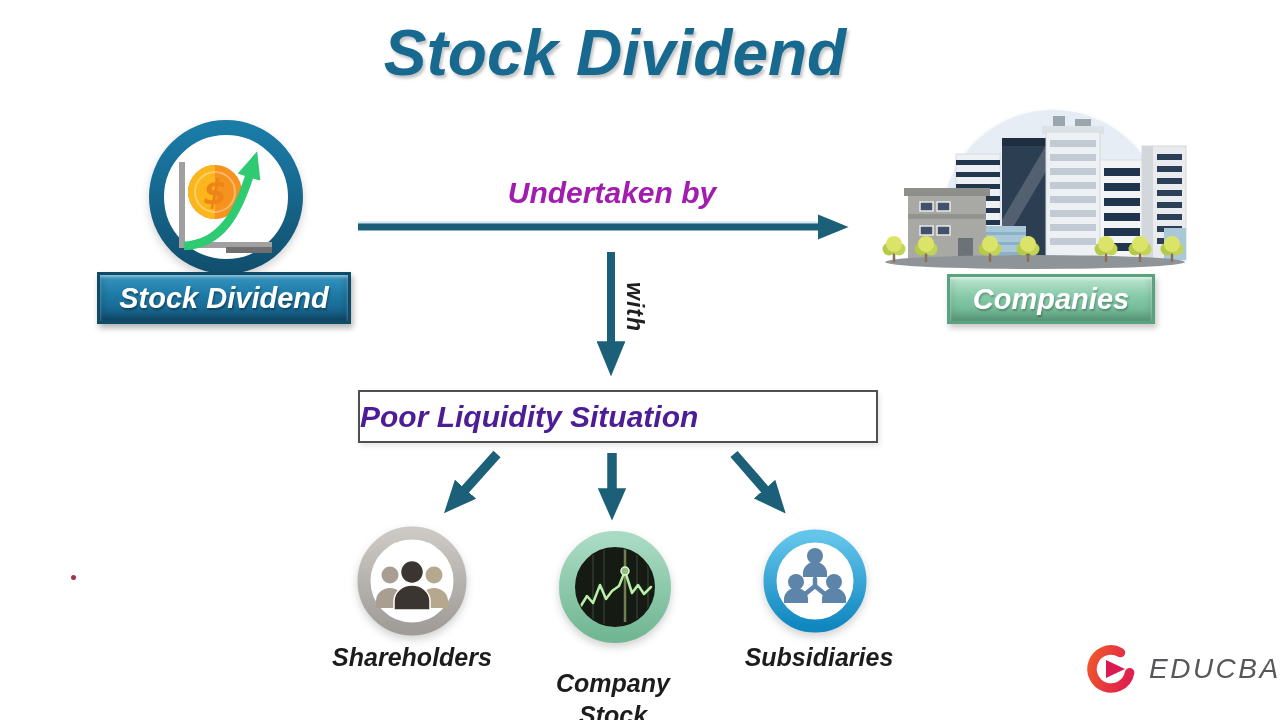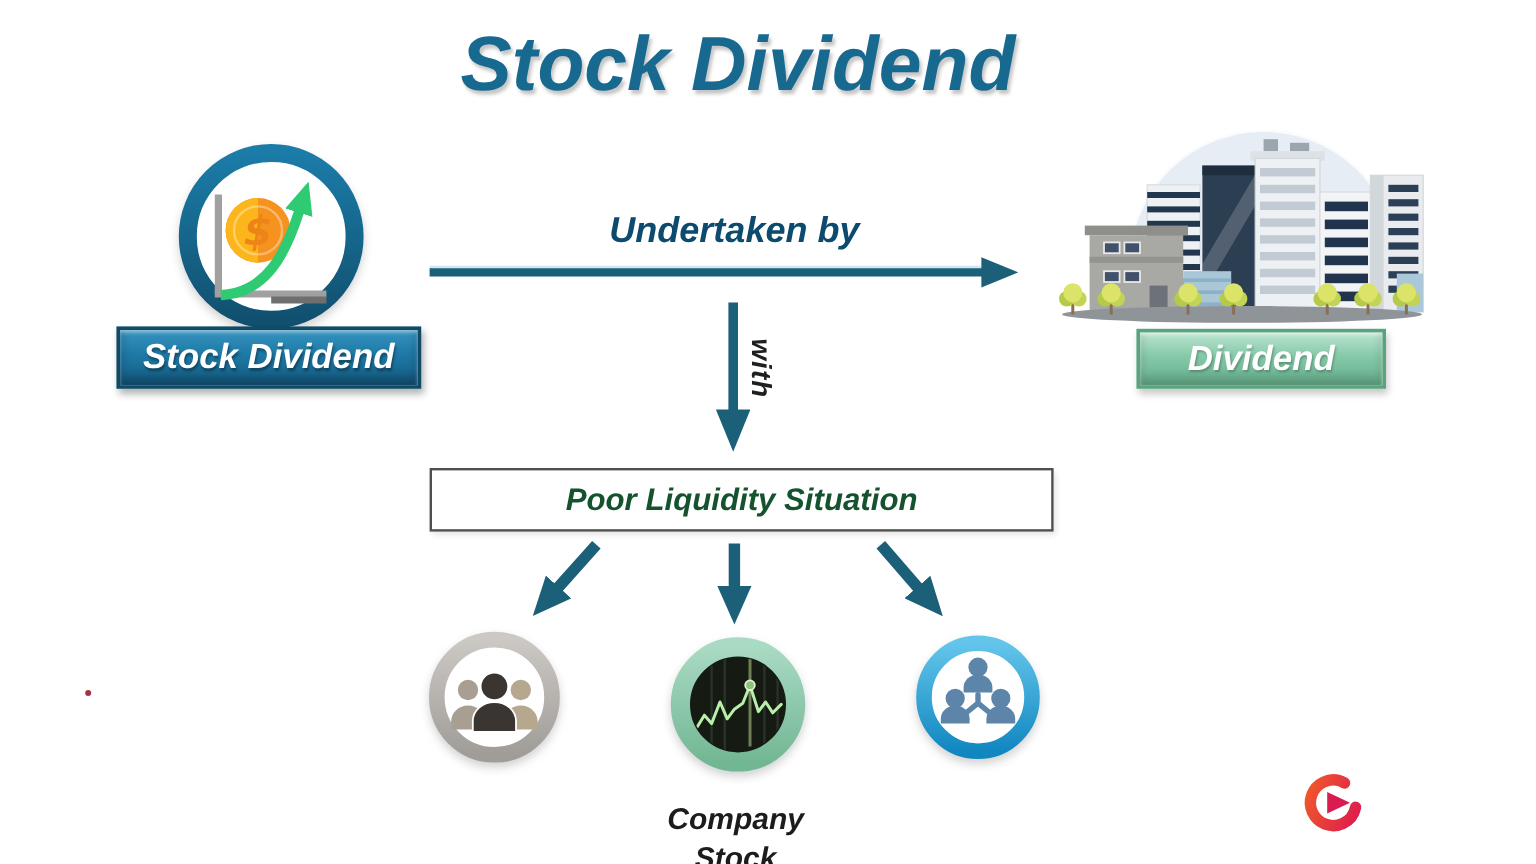--- a/index.html
+++ b/index.html
@@ -17,27 +17,27 @@
   .banner-teal{left:97px;top:272px;width:248px;height:46px;line-height:46px;font-size:29px;
           background:linear-gradient(180deg,#3794bf 0%,#1e7aa6 42%,#145c84 100%);
           border:3px solid #0f4a66;
           box-shadow:inset 0 2px 3px rgba(255,255,255,0.45), inset 0 -6px 9px rgba(0,0,0,0.28), 2px 4px 6px rgba(0,0,0,0.3);}
   .banner-green{left:947px;top:274px;width:202px;height:44px;line-height:44px;font-size:29px;
           background:linear-gradient(180deg,#bce5d0 0%,#85c9a8 45%,#66b08c 100%);
           border:3px solid #5aa37f;text-shadow:1px 2px 2px rgba(0,0,0,0.25);
           box-shadow:inset 0 2px 3px rgba(255,255,255,0.55), inset 0 -6px 9px rgba(0,0,0,0.18), 2px 4px 6px rgba(0,0,0,0.22);}
 
   .lbl-undertaken{position:absolute;left:462px;top:176px;width:300px;text-align:center;
-          font-size:30px;font-weight:700;color:#0c4a6e;}
+          font-size:30px;font-weight:700;color:#a21caf;}
   .with-label{position:absolute;left:621px;top:282px;writing-mode:vertical-rl;
           font-size:23px;font-weight:700;color:#1f1f1f;letter-spacing:1px;}
 
   .liq-box{position:absolute;left:358px;top:390px;width:516px;height:49px;line-height:49px;
-          background:#ffffff;border:2px solid #4f4f4f;text-align:center;
-          font-size:26px;font-weight:700;color:#14532d;
+          background:#ffffff;border:2px solid #4f4f4f;
+          font-size:30px;font-weight:700;color:#4c1d95;
           box-shadow:2px 3px 5px rgba(0,0,0,0.10);}
 
   .olabel{position:absolute;text-align:center;font-size:25px;font-weight:700;
           color:#1c1c1c;line-height:32px;}
   .olabel span{display:block;}
   .ol-shareholders{left:328px;top:641px;width:168px;}
   .ol-company{left:543px;top:667px;width:140px;}
   .ol-subsidiaries{left:733px;top:641px;width:172px;}
 
   .icon-shadow{filter:drop-shadow(0 4px 4px rgba(0,0,0,0.18));}
@@ -211,21 +211,21 @@
         </g>
       <g>
           <line x1="294" y1="160" x2="294" y2="146" stroke="#8a6f52" stroke-width="2.5"></line>
           <circle cx="289" cy="147" r="6.5" fill="#b5ca48"></circle>
           <circle cx="299" cy="147" r="6.5" fill="#c3d355"></circle>
           <circle cx="294" cy="142" r="8" fill="#dbe468"></circle>
         </g>
     </g>
   </svg>
   <div class="banner banner-green">
-    <span>Dividend</span>
+    <span>Companies</span>
   </div>
 
   <svg class="abs" style="left:588px;top:246px;" width="48" height="136">
     <line x1="23" y1="6" x2="23" y2="100" stroke="#1c5f78" stroke-width="8" marker-end="url(#mTeal)"></line>
   </svg>
   <div class="with-label">with</div>
 
   <div class="liq-box">
     <span>Poor Liquidity Situation</span>
   </div>
@@ -273,29 +273,34 @@
       <path d="M0,-4 L0,3 M0,3 L-11,12 M0,3 L11,12" stroke="#5d84a9" stroke-width="4.5" fill="none" stroke-linecap="round"></path>
       <circle cx="0" cy="-27" r="8" fill="#5d84a9"></circle>
       <path d="M-12,-6 v-4 a12,11 0 0 1 24,0 v4 z" fill="#5d84a9"></path>
       <circle cx="-19" cy="-1" r="8" fill="#5d84a9"></circle>
       <path d="M-31,20 v-4 a12,11 0 0 1 24,0 v4 z" fill="#5d84a9"></path>
       <circle cx="19" cy="-1" r="8" fill="#5d84a9"></circle>
       <path d="M7,20 v-4 a12,11 0 0 1 24,0 v4 z" fill="#5d84a9"></path>
     </g>
   </svg>
 
+  <div class="olabel ol-shareholders">
+    <span>Shareholders</span>
+  </div>
   <div class="olabel ol-company">
     <span>Company</span>
     <span>Stock</span>
   </div>
   <div class="olabel ol-subsidiaries">
+    <span>Subsidiaries</span>
   </div>
 
   <div class="red-dot"></div>
 
   <div class="logo">
     <svg width="54" height="58" viewBox="0 0 54 58">
       <circle cx="26" cy="29" r="19" fill="none" stroke="url(#gRedL)" stroke-width="9.5" stroke-linecap="round" stroke-dasharray="95 24.4" stroke-dashoffset="-12" transform="rotate(-25 26 29)"></circle>
       <path d="M21,20 L40,29 L21,38 Z" fill="#d91b52"></path>
     </svg>
+    <span class="logo-text">EDUCBA</span>
   </div>
 
 </div>
 
 </body></html>

